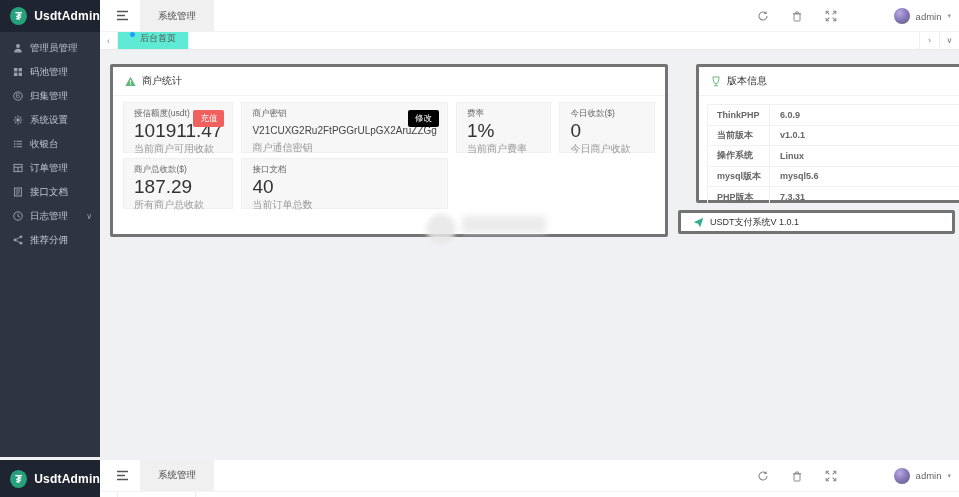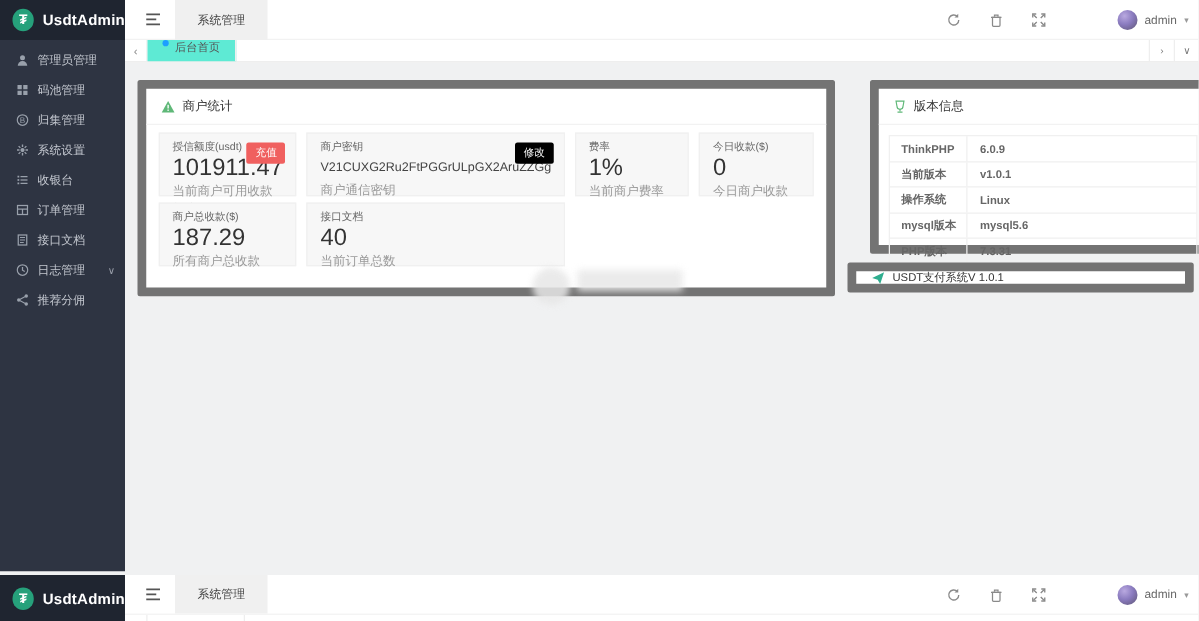--- a/index.html
+++ b/index.html
@@ -37,21 +37,21 @@
   .tab-prev { width:18px; border-right:1px solid #eee; display:flex; align-items:center; justify-content:center;
               font-size:9px; color:#888; cursor:pointer; }
   .tab-item { padding:0 12px; display:flex; align-items:flex-start; gap:5px; border-right:1px solid #eee;
               font-size:9px; color:#555; cursor:pointer; background:#5eead4; }
   .tab-dot { width:5px; height:5px; border-radius:50%; background:#1E9FFF; }
   .tab-ctrls { margin-left:auto; display:flex; }
   .tab-ctrl { width:20px; display:flex; align-items:center; justify-content:center; border-left:1px solid #eee;
               font-size:8px; color:#777; cursor:pointer; }
 
   
-  .panel { position:absolute; background:#fff; border:7px solid #737373; border-radius:2px; }
+  .panel { position:absolute; background:#fff; border:3px solid #737373; border-radius:2px; }
   .panel-stats { left:110px; top:64px; width:558px; height:173px; }
   .panel-head { height:29px; display:flex; align-items:center; gap:6px; padding:0 12px; border-bottom:1px solid #f2f2f2;
                 font-size:10px; color:#333; }
   .stats-grid { display:grid; grid-template-columns:repeat(4,1fr); gap:5px 8px; padding:6px 10px; }
   .stat-card { position:relative; background:#f7f7f7; border:1px solid #f0f0f0; padding:5px 10px 6px; height:51px; }
   .stat-label { font-size:8.5px; color:#666; }
   .stat-value { font-size:19px; color:#333; line-height:1.15; white-space:nowrap; }
   .stat-value.small { font-size:10px; line-height:2.1; color:#444; }
   .stat-desc { font-size:10px; color:#999; }
   .mini-btn { position:absolute; top:7px; right:8px; color:#fff; font-size:8.5px; padding:4px 7px; border:none;

